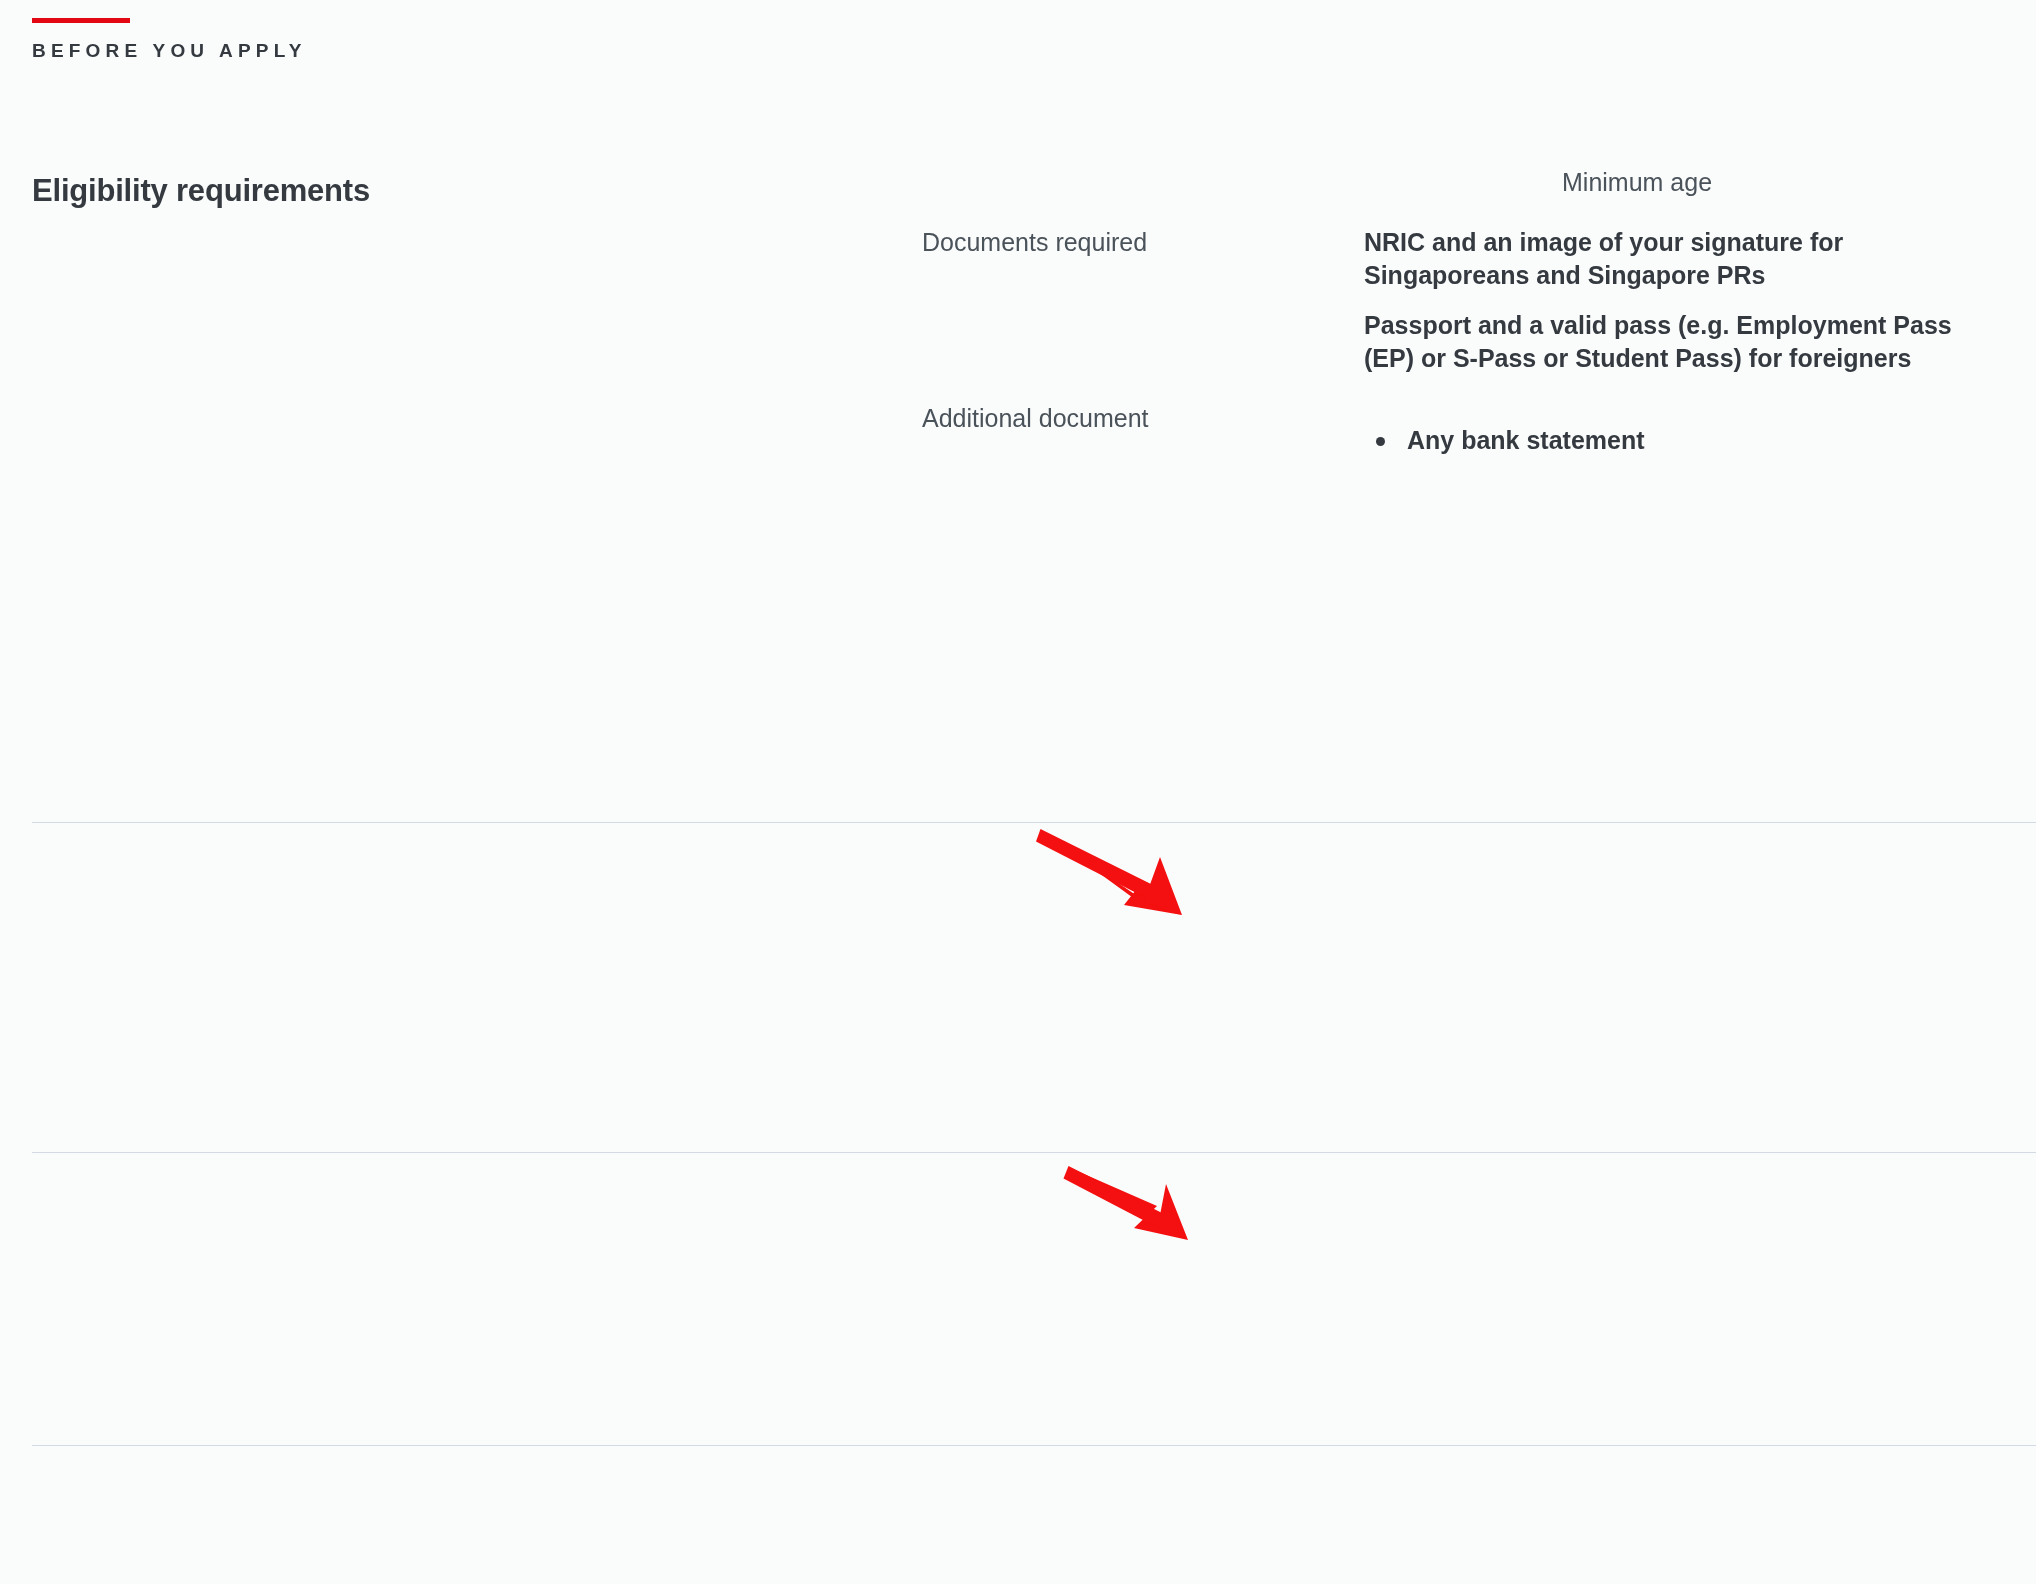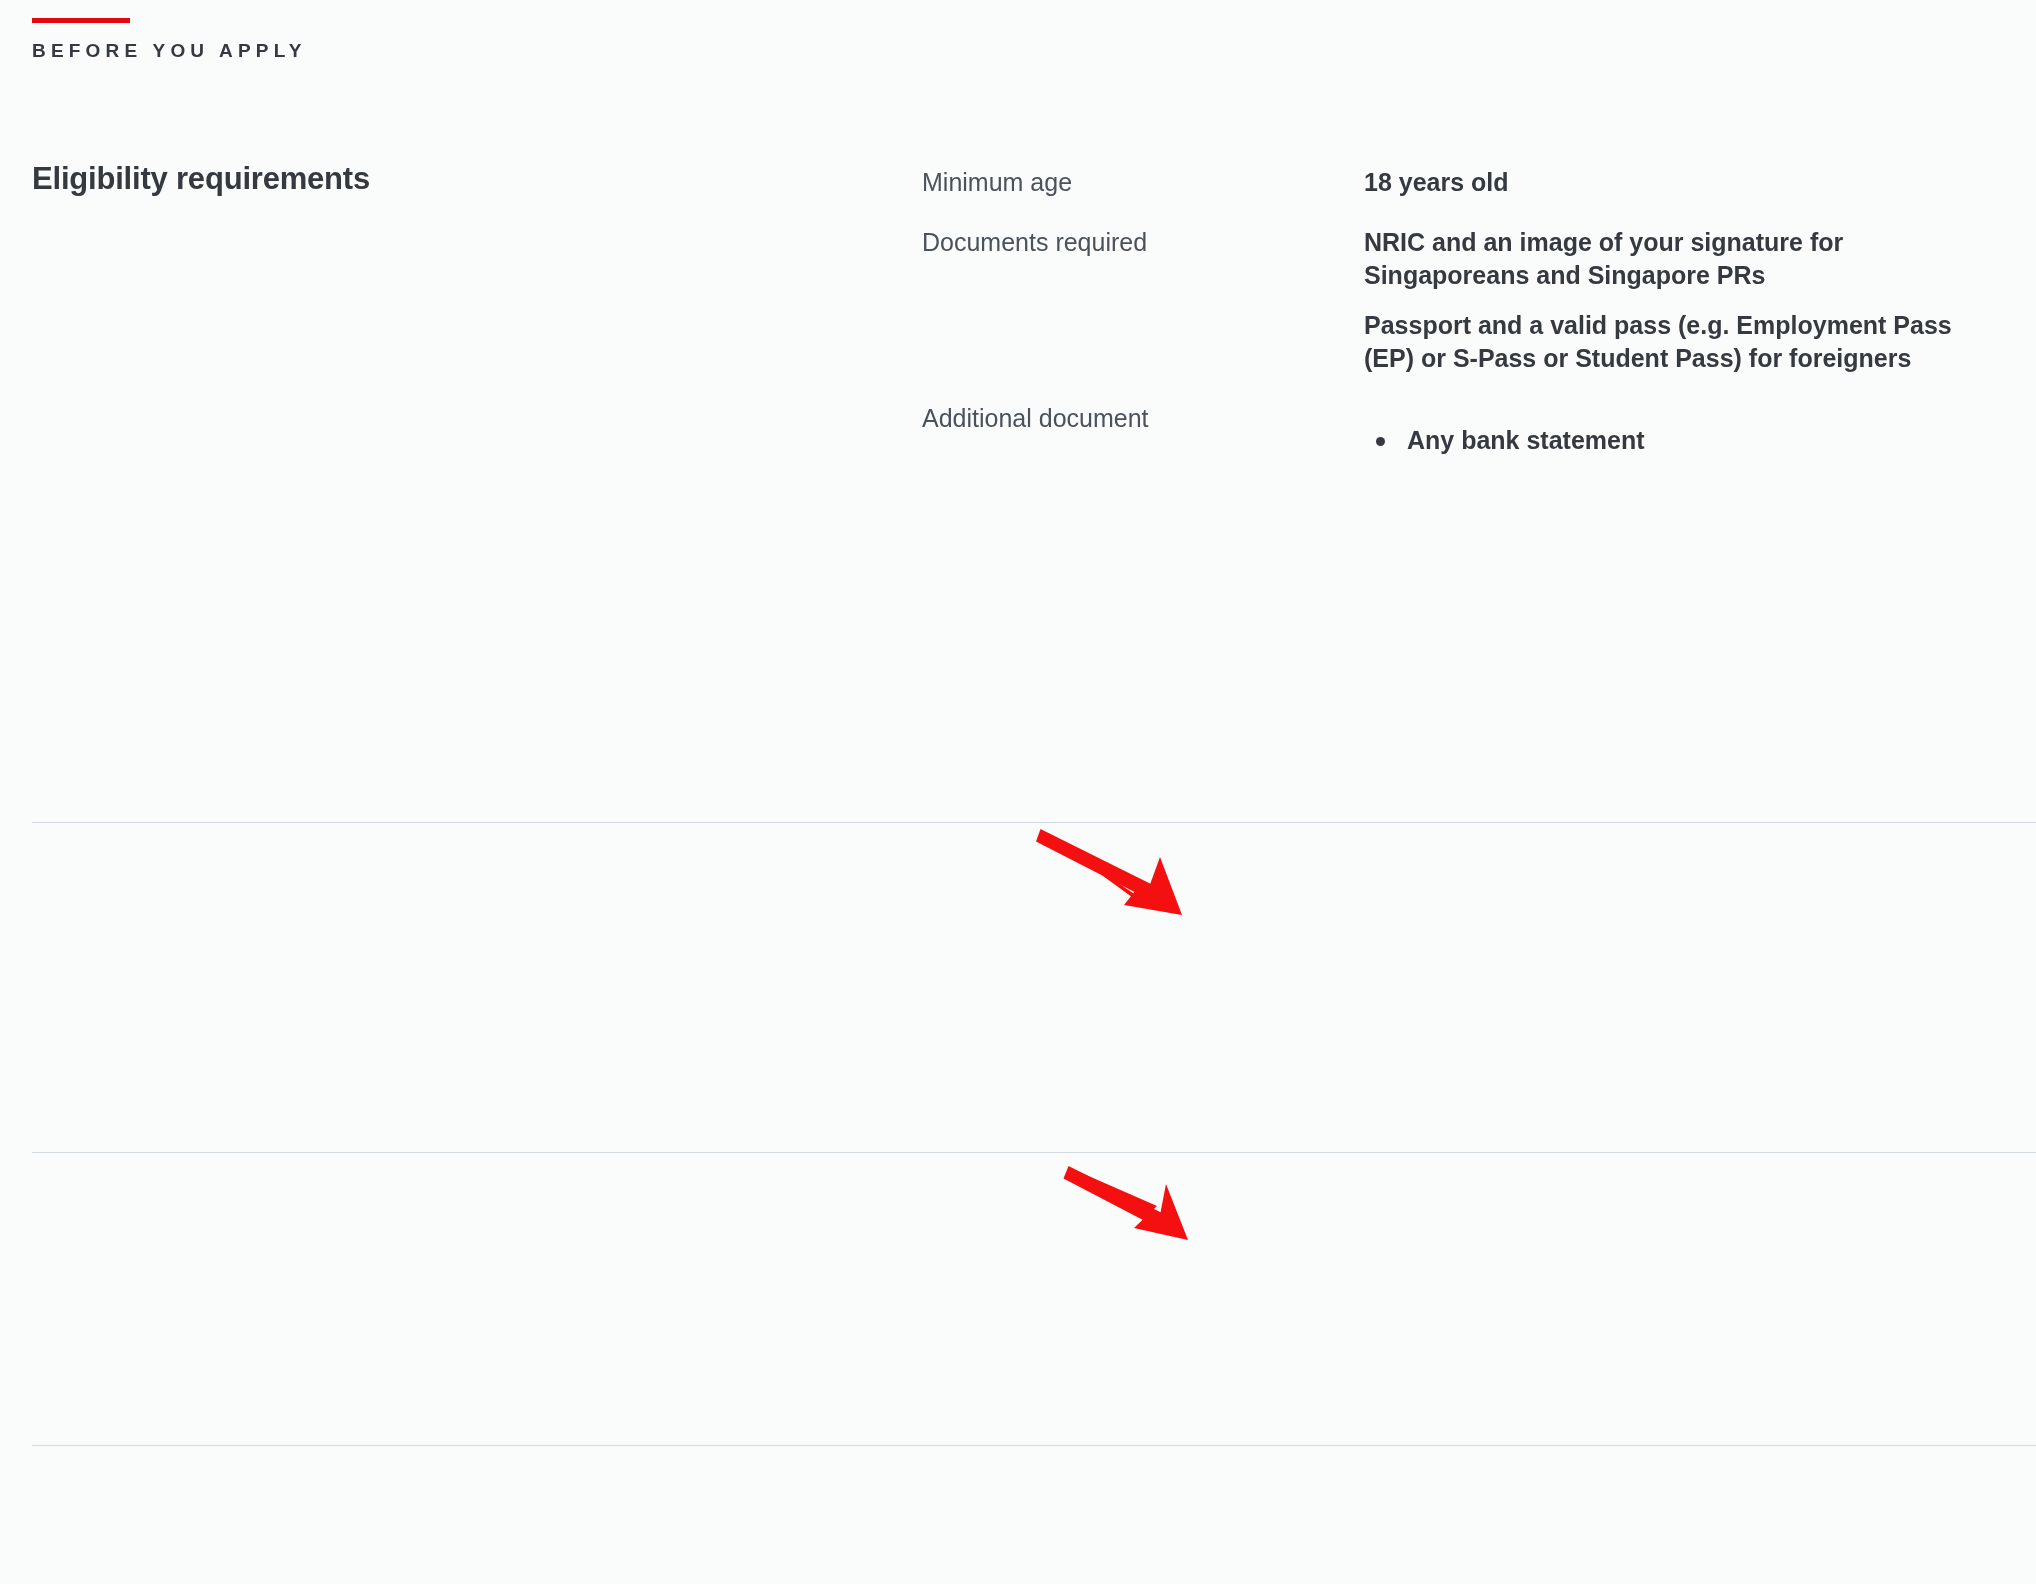--- a/index.html
+++ b/index.html
@@ -147,29 +147,26 @@
 
 <div class="page">
 
   <div class="kicker-wrap">
     <div class="kicker-rule"></div>
     <div class="kicker-text">BEFORE YOU APPLY</div>
   </div>
 
   <div class="section" style="top:0;">
     <div class="section-inner">
-      <div class="section-title" style="top:160px;">Eligibility requirements</div>
+      <div class="section-title" style="top:172px;">Eligibility requirements</div>
 
       <div class="rows" style="top:166px;">
 
         <div class="row" style="margin-bottom:26px;">
           <div class="row-label">Minimum age</div>
-          <div class="row-value">
-            <p>18 years old</p>
-          </div>
         </div>
 
         <div class="row" style="margin-bottom:26px;">
           <div class="row-label">Documents required</div>
           <div class="row-value">
             <p>NRIC and an image of your signature for Singaporeans and Singapore PRs</p>
             <p>Passport and a valid pass (e.g. Employment Pass (EP) or S-Pass or Student Pass) for foreigners</p>
           </div>
         </div>
 

